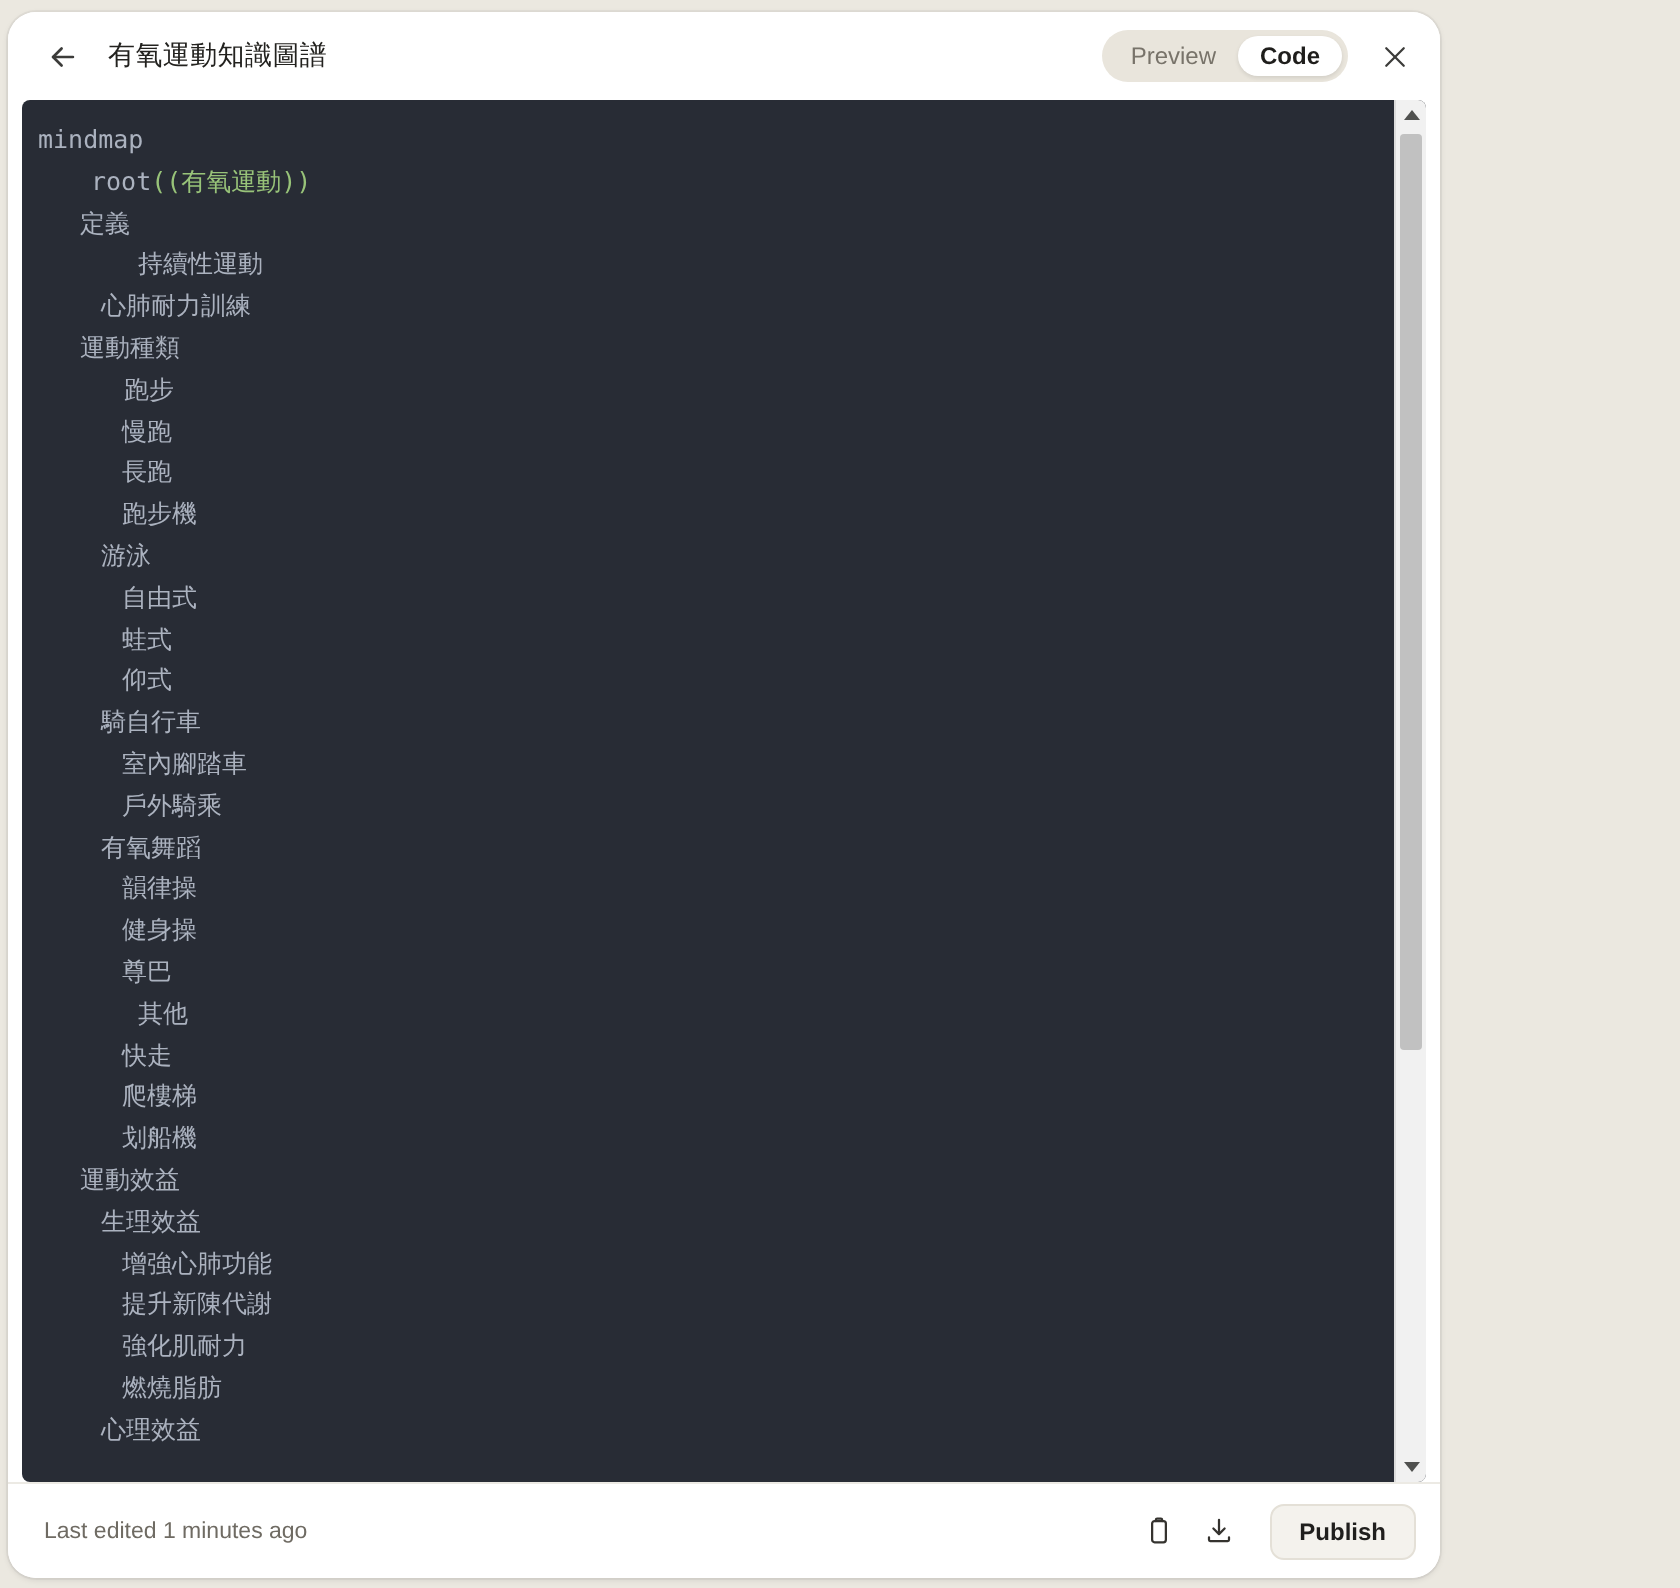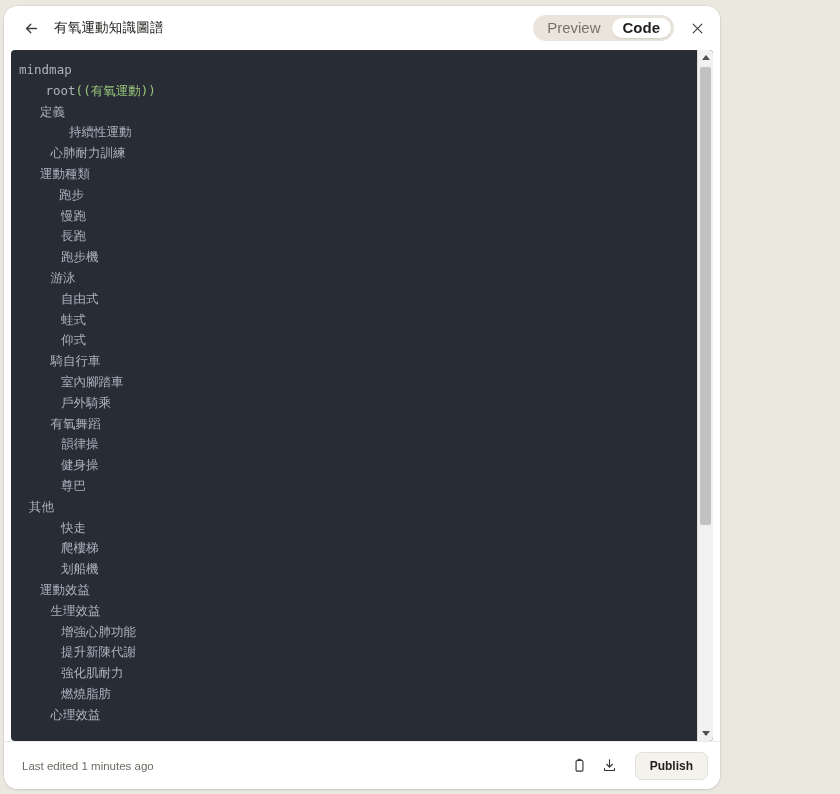--- a/index.html
+++ b/index.html
@@ -63,21 +63,21 @@
     display: flex;
     align-items: center;
     background: #e9e5dc;
     border-radius: 999px;
     padding: 3px;
     height: 20px;
     box-sizing: content-box;
     flex: 0 0 auto;
   }
   .seg {
-    font-size: 15px;
+    font-size: 12px;
     line-height: 20px;
     height: 20px;
     padding: 0 11px;
     border-radius: 999px;
     color: #78736a;
     cursor: pointer;
     white-space: nowrap;
     font-weight: 400;
   }
   .seg.active {
@@ -232,36 +232,36 @@
   </div>
 
   <div class="code-wrap">
     <div class="code-scroll" id="code-lines">
         <div class="code-line" style="padding-left: 8px;"><span>mindmap</span></div>
         <div class="code-line" style="padding-left: 18.5px; margin-left: 16px;"><span>root</span><span class="tok-green">((有氧運動))</span></div>
         <div class="code-line" style="padding-left: 29px;"><span>定義</span></div>
         <div class="code-line" style="padding-left: 58px;"><span>持續性運動</span></div>
         <div class="code-line" style="padding-left: 39.5px;"><span>心肺耐力訓練</span></div>
         <div class="code-line" style="padding-left: 29px;"><span>運動種類</span></div>
-        <div class="code-line" style="padding-left: 24px; margin-left: 24px;"><span>跑步</span></div>
+        <div class="code-line" style="padding-left: 51px;"><span>跑步</span></div>
         <div class="code-line" style="padding-left: 50px;"><span>慢跑</span></div>
         <div class="code-line" style="padding-left: 50px;"><span>長跑</span></div>
         <div class="code-line" style="padding-left: 50px;"><span>跑步機</span></div>
         <div class="code-line" style="padding-left: 39.5px;"><span>游泳</span></div>
         <div class="code-line" style="padding-left: 50px;"><span>自由式</span></div>
         <div class="code-line" style="padding-left: 50px;"><span>蛙式</span></div>
         <div class="code-line" style="padding-left: 50px;"><span>仰式</span></div>
         <div class="code-line" style="padding-left: 39.5px;"><span>騎自行車</span></div>
         <div class="code-line" style="padding-left: 50px;"><span>室內腳踏車</span></div>
         <div class="code-line" style="padding-left: 50px;"><span>戶外騎乘</span></div>
         <div class="code-line" style="padding-left: 39.5px;"><span>有氧舞蹈</span></div>
         <div class="code-line" style="padding-left: 50px;"><span>韻律操</span></div>
         <div class="code-line" style="padding-left: 50px;"><span>健身操</span></div>
         <div class="code-line" style="padding-left: 50px;"><span>尊巴</span></div>
-        <div class="code-line" style="padding-left: 18px;"><span>其他</span></div>
+        <div class="code-line" style="padding-left: 58px;"><span>其他</span></div>
         <div class="code-line" style="padding-left: 50px;"><span>快走</span></div>
         <div class="code-line" style="padding-left: 50px;"><span>爬樓梯</span></div>
         <div class="code-line" style="padding-left: 50px;"><span>划船機</span></div>
         <div class="code-line" style="padding-left: 29px;"><span>運動效益</span></div>
         <div class="code-line" style="padding-left: 39.5px;"><span>生理效益</span></div>
         <div class="code-line" style="padding-left: 50px;"><span>增強心肺功能</span></div>
         <div class="code-line" style="padding-left: 50px;"><span>提升新陳代謝</span></div>
         <div class="code-line" style="padding-left: 50px;"><span>強化肌耐力</span></div>
         <div class="code-line" style="padding-left: 50px;"><span>燃燒脂肪</span></div>
         <div class="code-line" style="padding-left: 39.5px;"><span>心理效益</span></div>

